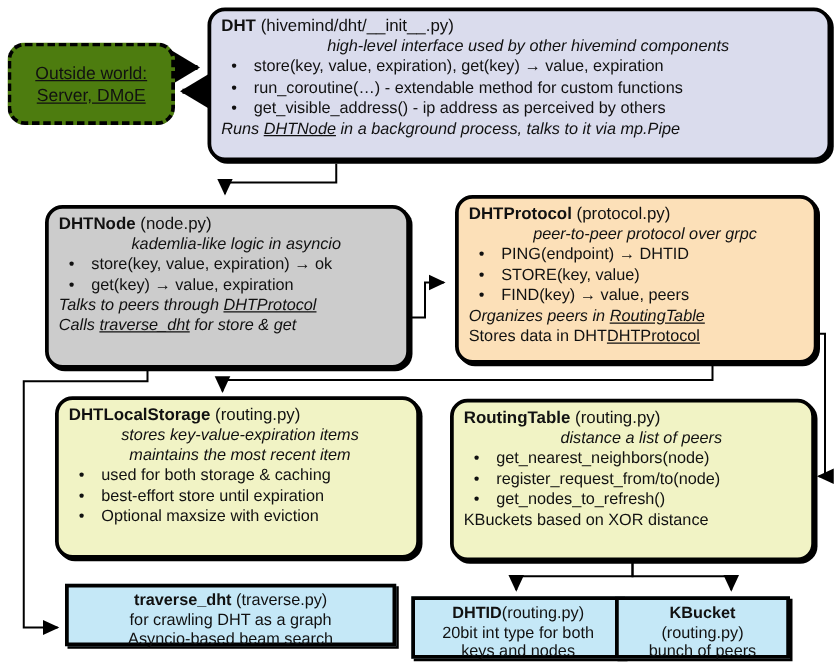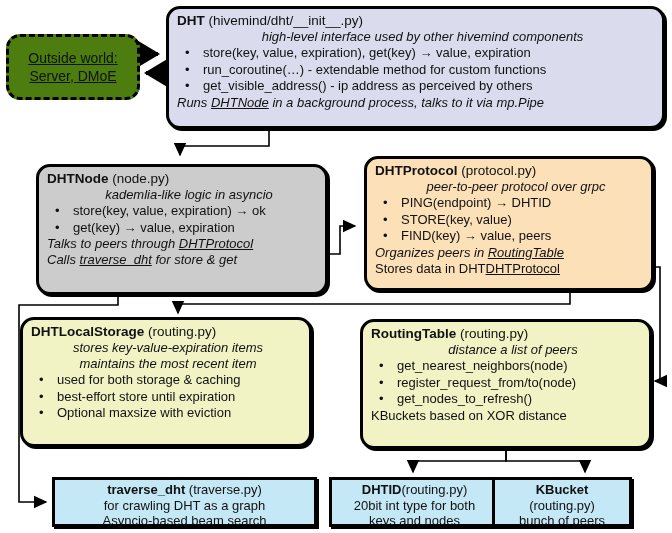--- a/index.html
+++ b/index.html
@@ -62,24 +62,24 @@
   
   #outside{left:6px;top:34px;width:134px;height:66px;}
   #outside .inner{
     display:flex;align-items:center;justify-content:center;height:100%;
     font-size:14px;line-height:18px;text-align:center;
   }
 
   #dht{left:166px;top:6px;width:499px;height:123px;}
   #dhtnode{left:36px;top:164px;width:292px;height:131px;}
   #dhtproto{left:364px;top:156px;width:290px;height:135px;}
-  #dhtlocal{left:20px;top:317px;width:292px;height:130px;}
+  #dhtlocal{left:44px;top:317px;width:292px;height:130px;}
   #routtbl{left:360px;top:319px;width:292px;height:130px;}
 
-  #traverse{left:52px;top:477px;width:265px;height:50px;}
+  #traverse{left:52px;top:467px;width:265px;height:50px;}
   #dhtid{left:329px;top:477px;width:171px;height:50px;}
   #kbucket{left:492px;top:477px;width:140px;height:50px;}
 
   .sqbox .inner{padding:2px 4px;text-align:center;font-size:13px;line-height:15.5px;}
 </style>
 </head>
 <body>
 
 <div id="stage">
 

